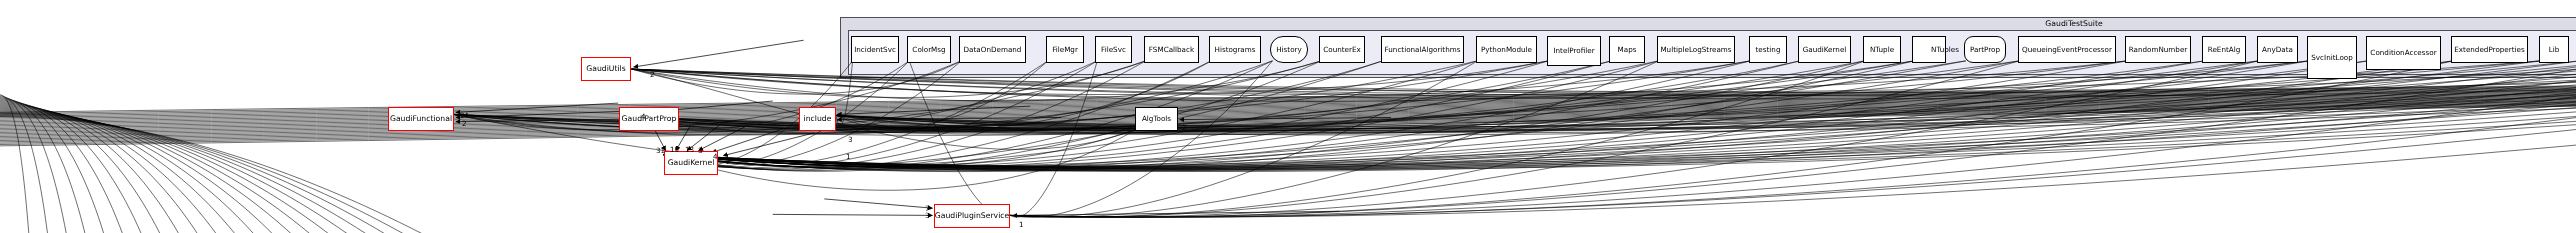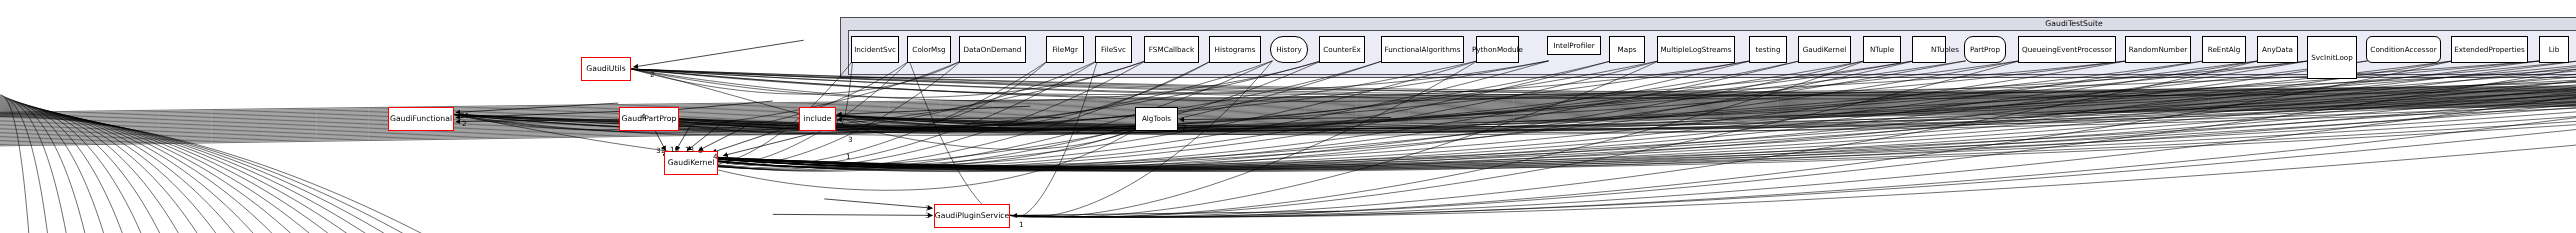--- a/index.html
+++ b/index.html
@@ -318,24 +318,24 @@
       </div>
       <div class="node sub" style="left: 1270px; top: 36px; width: 38px; height: 27px; border-radius: 13px;">
         <span class="node-label">History</span>
       </div>
       <div class="node sub" style="left: 1319px; top: 36px; width: 46px; height: 27px;">
         <span class="node-label">CounterEx</span>
       </div>
       <div class="node sub" style="left: 1381px; top: 36px; width: 83px; height: 27px;">
         <span class="node-label">FunctionalAlgorithms</span>
       </div>
-      <div class="node sub" style="left: 1476px; top: 36px; width: 43px; height: 27px;">
+      <div class="node sub" style="left: 1476px; top: 36px; width: 61px; height: 27px;">
         <span class="node-label">PythonModule</span>
       </div>
-      <div class="node sub" style="left: 1547px; top: 36px; width: 54px; height: 19px;">
+      <div class="node sub" style="left: 1547px; top: 36px; width: 54px; height: 30px;">
         <span class="node-label">IntelProfiler</span>
       </div>
       <div class="node sub" style="left: 1609px; top: 36px; width: 36px; height: 27px;">
         <span class="node-label">Maps</span>
       </div>
       <div class="node sub" style="left: 1657px; top: 36px; width: 78px; height: 27px;">
         <span class="node-label">MultipleLogStreams</span>
       </div>
       <div class="node sub" style="left: 1749px; top: 36px; width: 38px; height: 27px;">
         <span class="node-label">testing</span>
@@ -360,21 +360,21 @@
       </div>
       <div class="node sub" style="left: 2202px; top: 36px; width: 44px; height: 27px;">
         <span class="node-label">ReEntAlg</span>
       </div>
       <div class="node sub" style="left: 2257px; top: 36px; width: 41px; height: 27px;">
         <span class="node-label">AnyData</span>
       </div>
       <div class="node sub" style="left: 2307px; top: 36px; width: 50px; height: 43px;">
         <span class="node-label">SvcInitLoop</span>
       </div>
-      <div class="node sub" style="left: 2366px; top: 36px; width: 75px; height: 27px; border-radius: 6px;">
+      <div class="node sub" style="left: 2366px; top: 36px; width: 75px; height: 34px;">
         <span class="node-label">ConditionAccessor</span>
       </div>
       <div class="node sub" style="left: 2451px; top: 36px; width: 77px; height: 27px;">
         <span class="node-label">ExtendedProperties</span>
       </div>
       <div class="node sub" style="left: 2539px; top: 36px; width: 30px; height: 27px;">
         <span class="node-label">Lib</span>
       </div>
       <div class="node sub" style="left: 1135px; top: 107px; width: 43px; height: 24px;">
         <span class="node-label">AlgTools</span>

